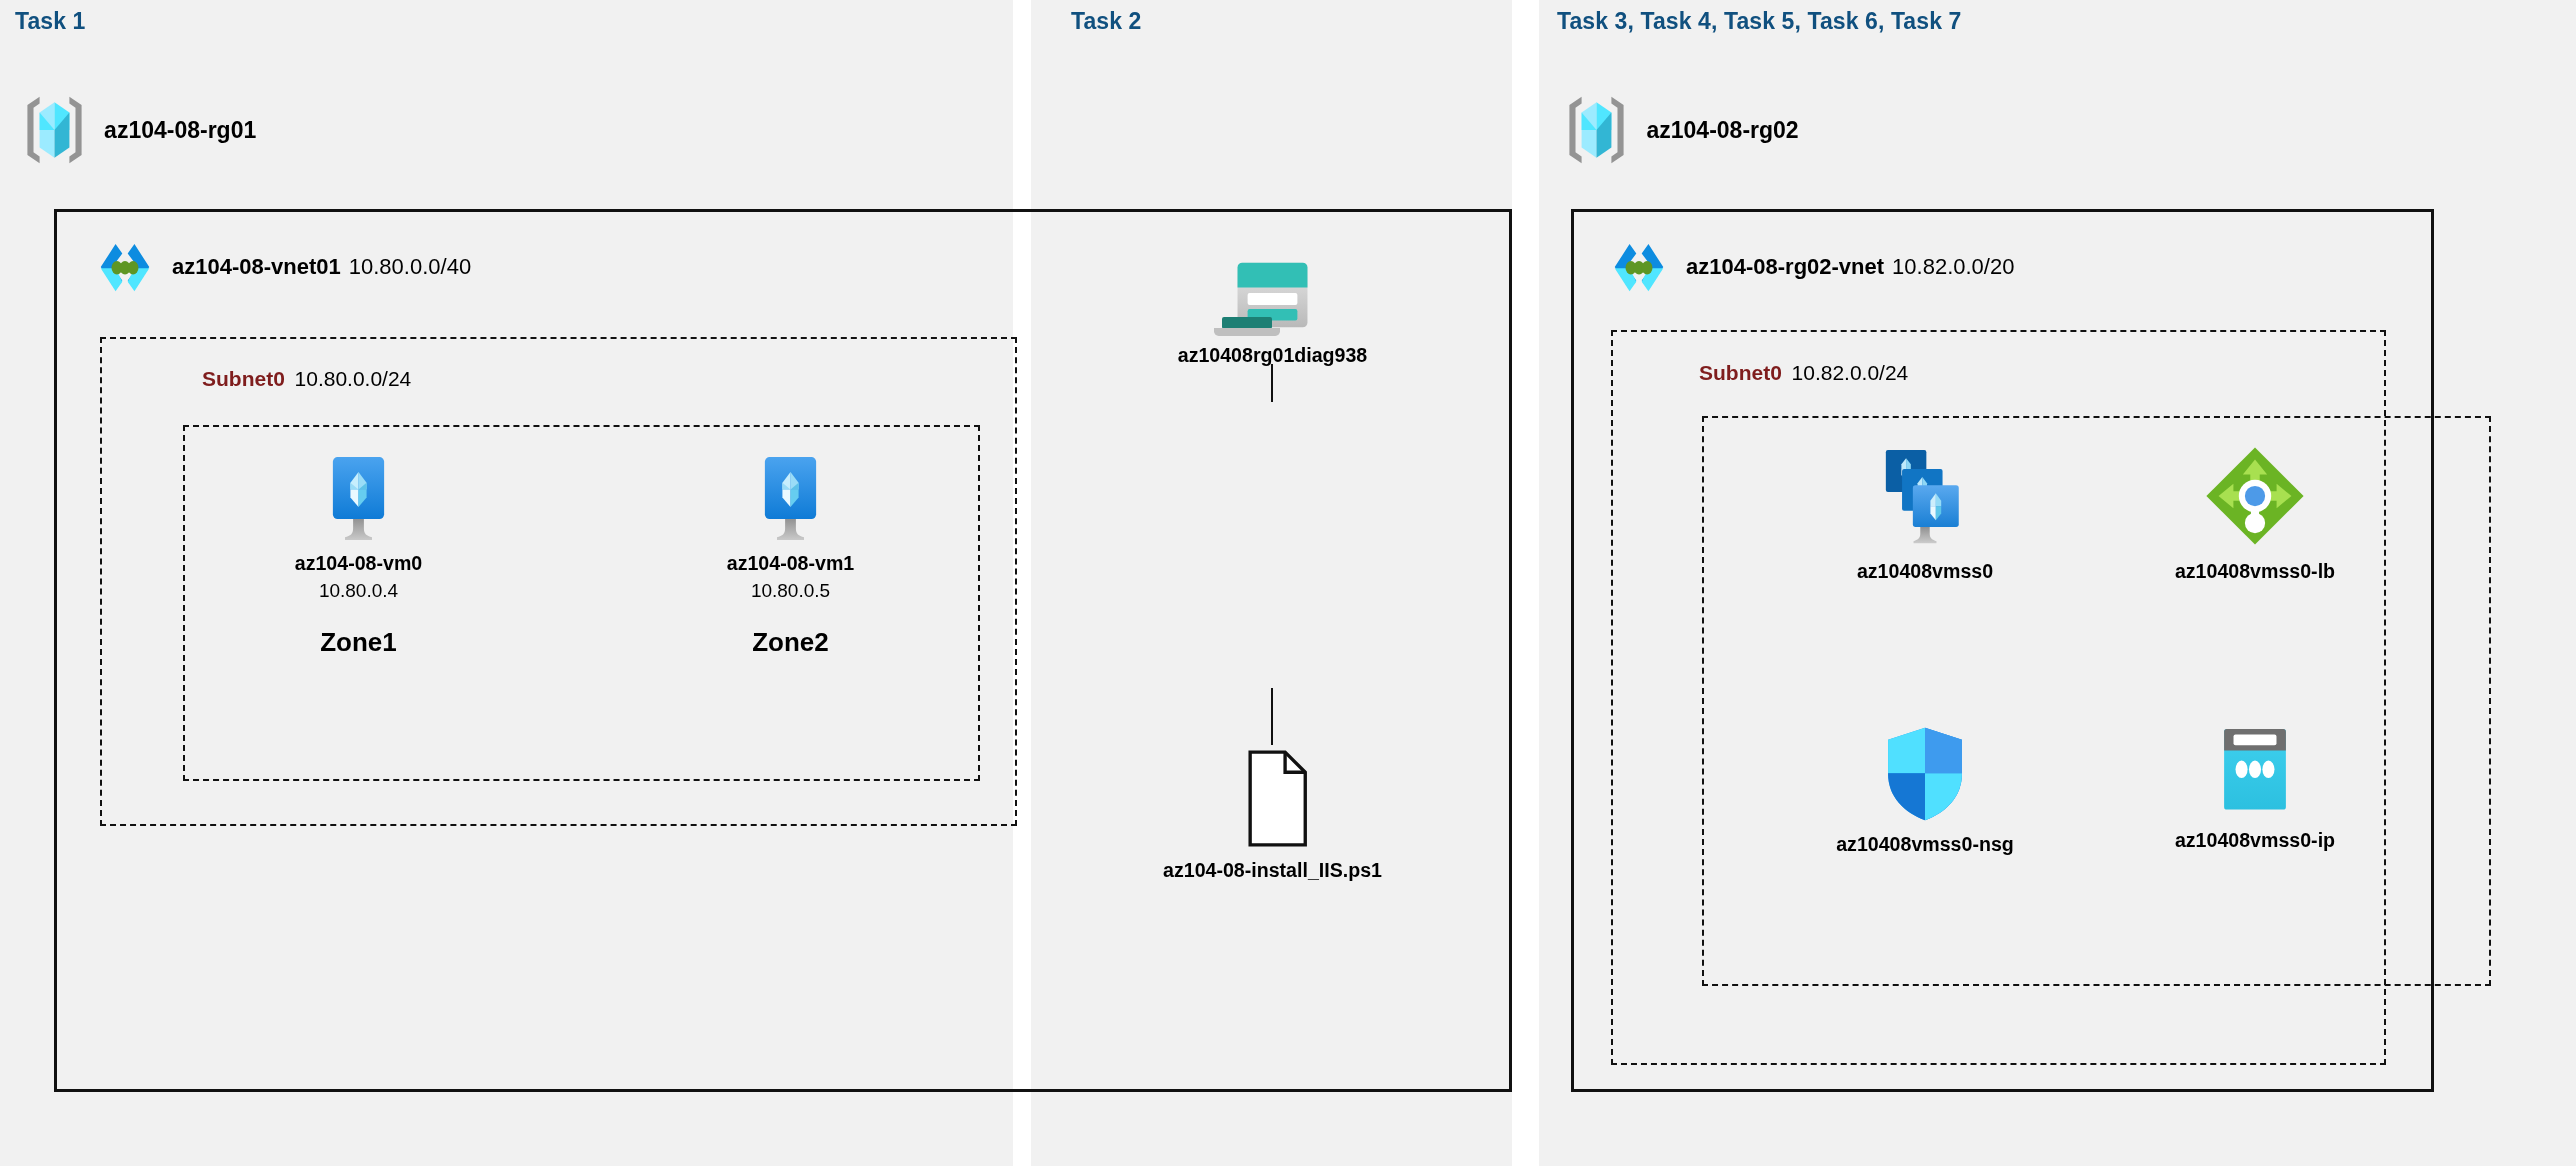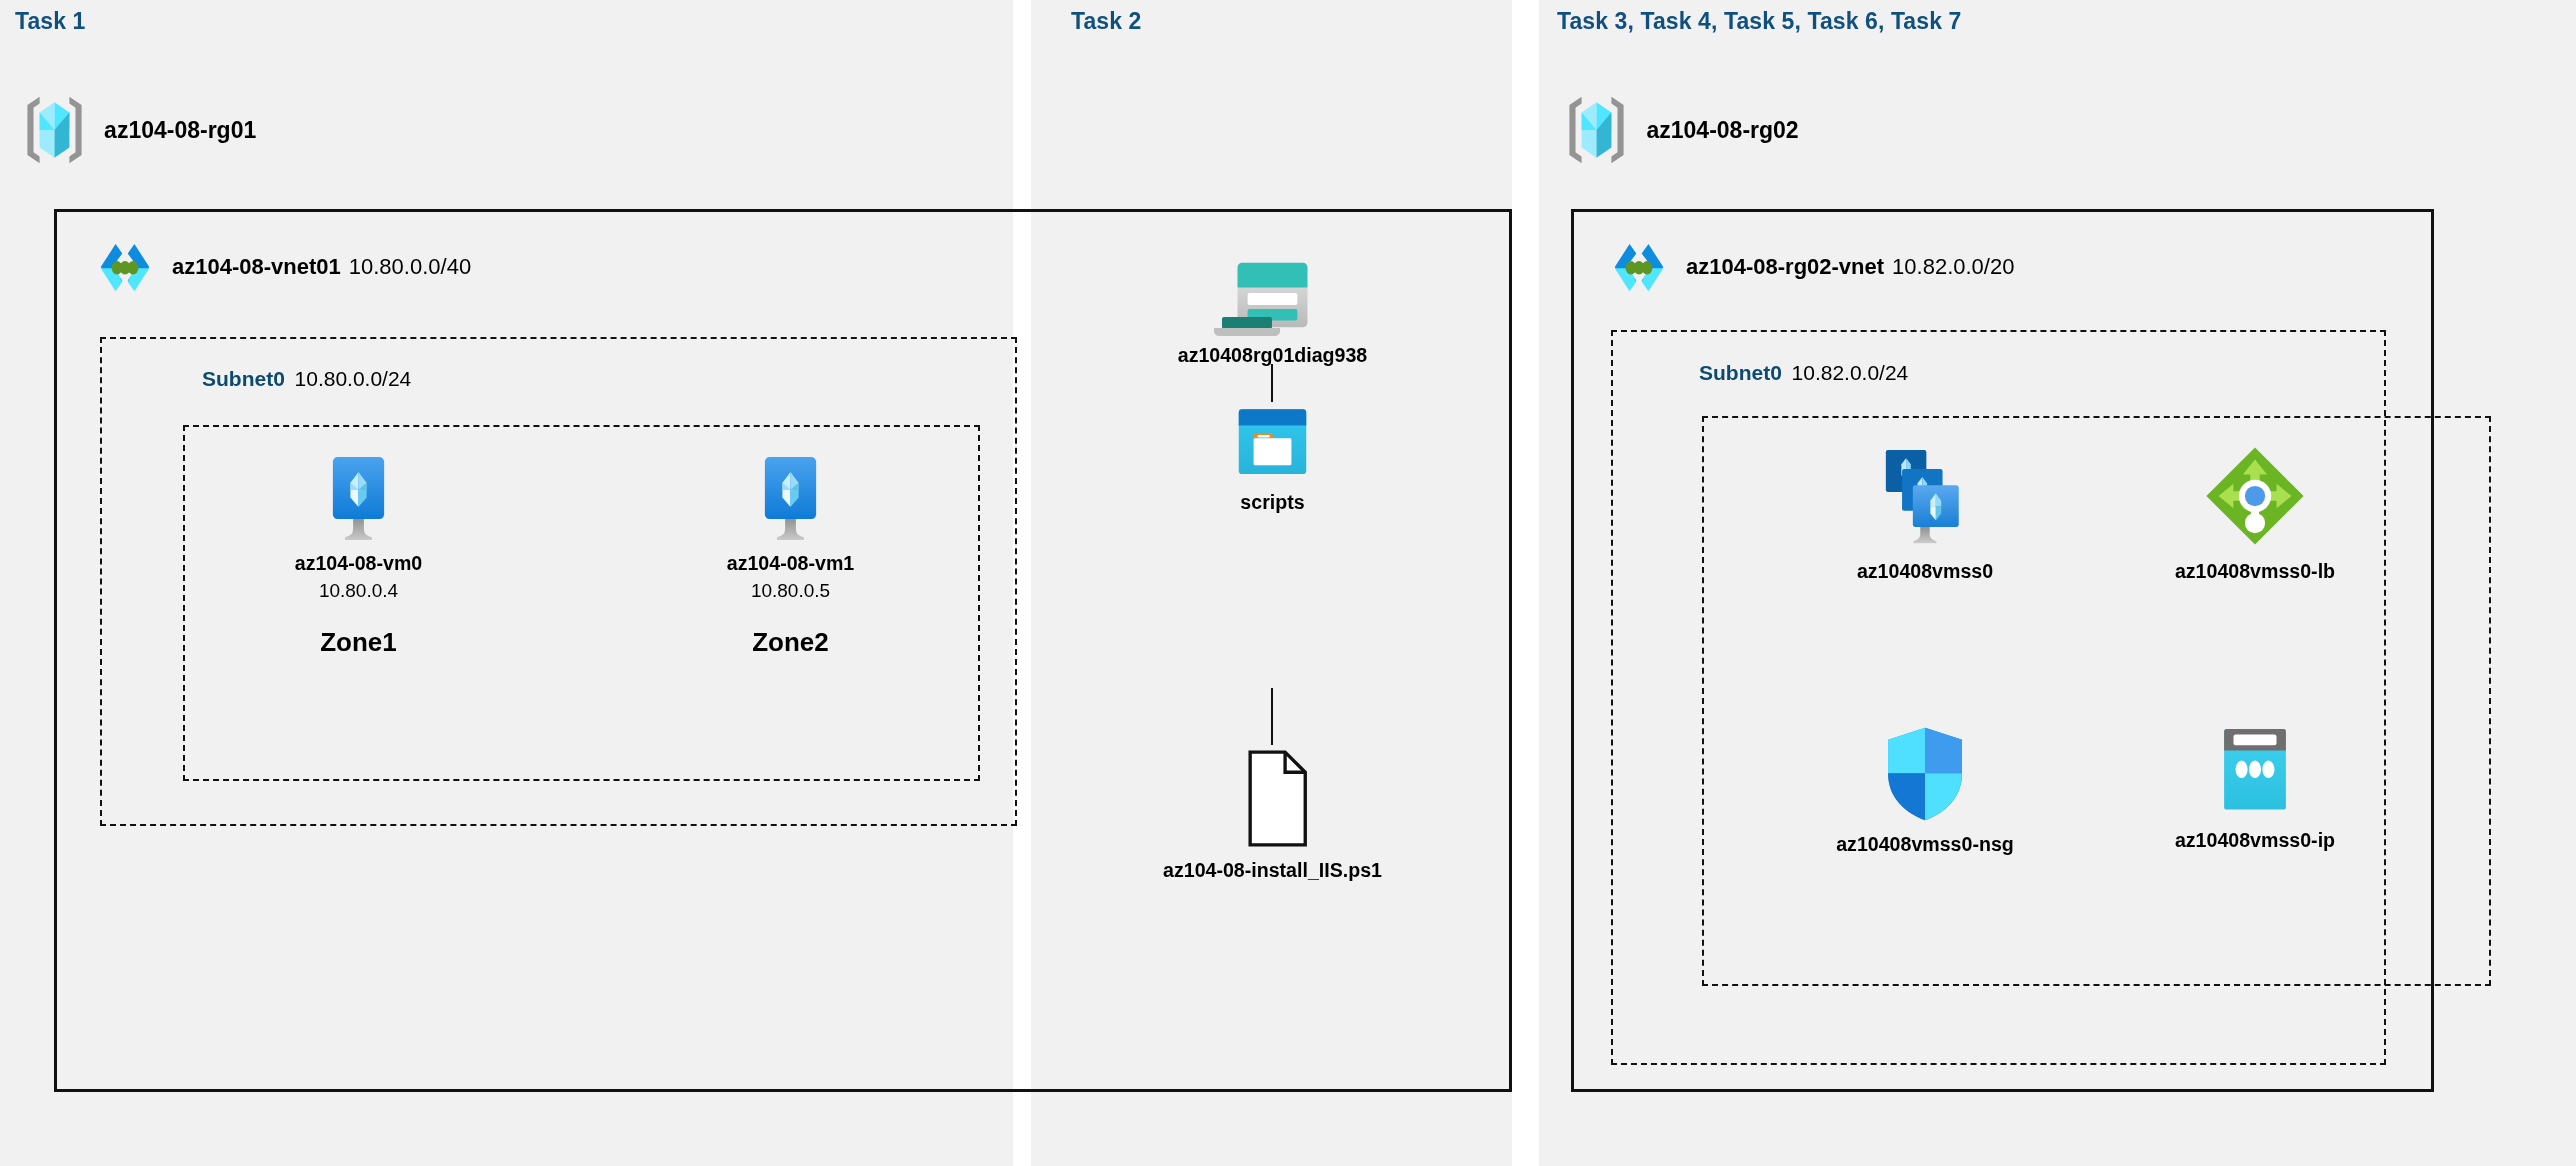--- a/index.html
+++ b/index.html
@@ -37,21 +37,21 @@
   
   .rg-row{position:absolute;display:flex;align-items:center;gap:17.5px;}
   .rg-label{font-size:23px;font-weight:bold;color:#000;white-space:nowrap;}
 
   
   .vnet-row{position:absolute;display:flex;align-items:center;gap:16px;}
   .vnet-name{font-size:22px;font-weight:bold;color:#000;white-space:nowrap;}
   .vnet-cidr{font-size:22px;font-weight:normal;color:#000;white-space:nowrap;margin-left:8px;}
 
   .subnet-row{position:absolute;white-space:nowrap;}
-  .subnet-name{font-size:21px;font-weight:bold;color:#0c4a6e;}
+  .subnet-name{font-size:21px;font-weight:bold;color:#7f1d1d;}
   .subnet-cidr{font-size:21px;font-weight:normal;color:#000;margin-left:6.7px;margin-top:8px;}
 
   
   .node{position:absolute;display:flex;flex-direction:column;align-items:center;}
   .node .cap{font-size:19.6px;font-weight:bold;color:#000;white-space:nowrap;text-align:center;margin-top:9.4px;line-height:1.28;}
   .node .sub{font-size:19px;font-weight:normal;color:#000;white-space:nowrap;text-align:center;margin-top:4px;}
   .node .zone{font-size:26px;font-weight:bold;color:#000;white-space:nowrap;text-align:center;margin-top:25px;}
 
   .connector{position:absolute;width:2px;background:#111;}
 
@@ -190,38 +190,20 @@
       </svg>
     </span>
     <span class="cap">az10408rg01diag938</span>
   </div>
 
   <div style="position:absolute;left:1222px;top:317px;width:50px;height:11.5px;border-radius:2px;background:#1d7f74;"></div>
   <div style="position:absolute;left:1214px;top:328px;width:66px;height:8px;background:#bfbfbf;border-radius:0 0 4.7px 4.7px;"></div>
 
   <div class="connector" style="left:1271px;top:364px;height:38px;"></div>
 
-  <div class="node" style="left:1178px;top:405px;width:189px;">
-    <span>
-      <svg width="81" height="76" viewBox="0 0 120 112">
-        <defs>
-          <linearGradient id="blobbody" x1="0" y1="0" x2="0" y2="1">
-            <stop offset="0" stop-color="#32c8f0"></stop>
-              <stop offset="1" stop-color="#28b4da"></stop>
-          </linearGradient>
-        </defs>
-        <rect x="10" y="6" width="100" height="96" rx="5" fill="url(#blobbody)"></rect>
-        <path d="M10 11 a5 5 0 0 1 5 -5 h90 a5 5 0 0 1 5 5 v19 H10 Z" fill="#0d78c8"></path>
-        <path d="M32 42 h26 l7 7 h-33 Z" fill="#ef8b1e"></path>
-        <rect x="38" y="44" width="18" height="4" rx="2" fill="#ffffff"></rect>
-        <rect x="32" y="49" width="56" height="40" rx="2" fill="#ffffff"></rect>
-      </svg>
-    </span>
-    <span class="cap">scripts</span>
-  </div>
 
   <div class="connector" style="left:1271px;top:688px;height:57px;"></div>
 
   <div class="node" style="left:1178px;top:748px;width:189px;">
     <span>
       <svg width="86" height="101" viewBox="0 0 128 150">
         <path d="M30 6 H82 L112 36 V144 H30 Z" fill="#ffffff" stroke="#111111" stroke-width="5" stroke-linejoin="miter"></path>
         <path d="M82 6 V36 H112" fill="none" stroke="#111111" stroke-width="5" stroke-linejoin="miter"></path>
       </svg>
     </span>

